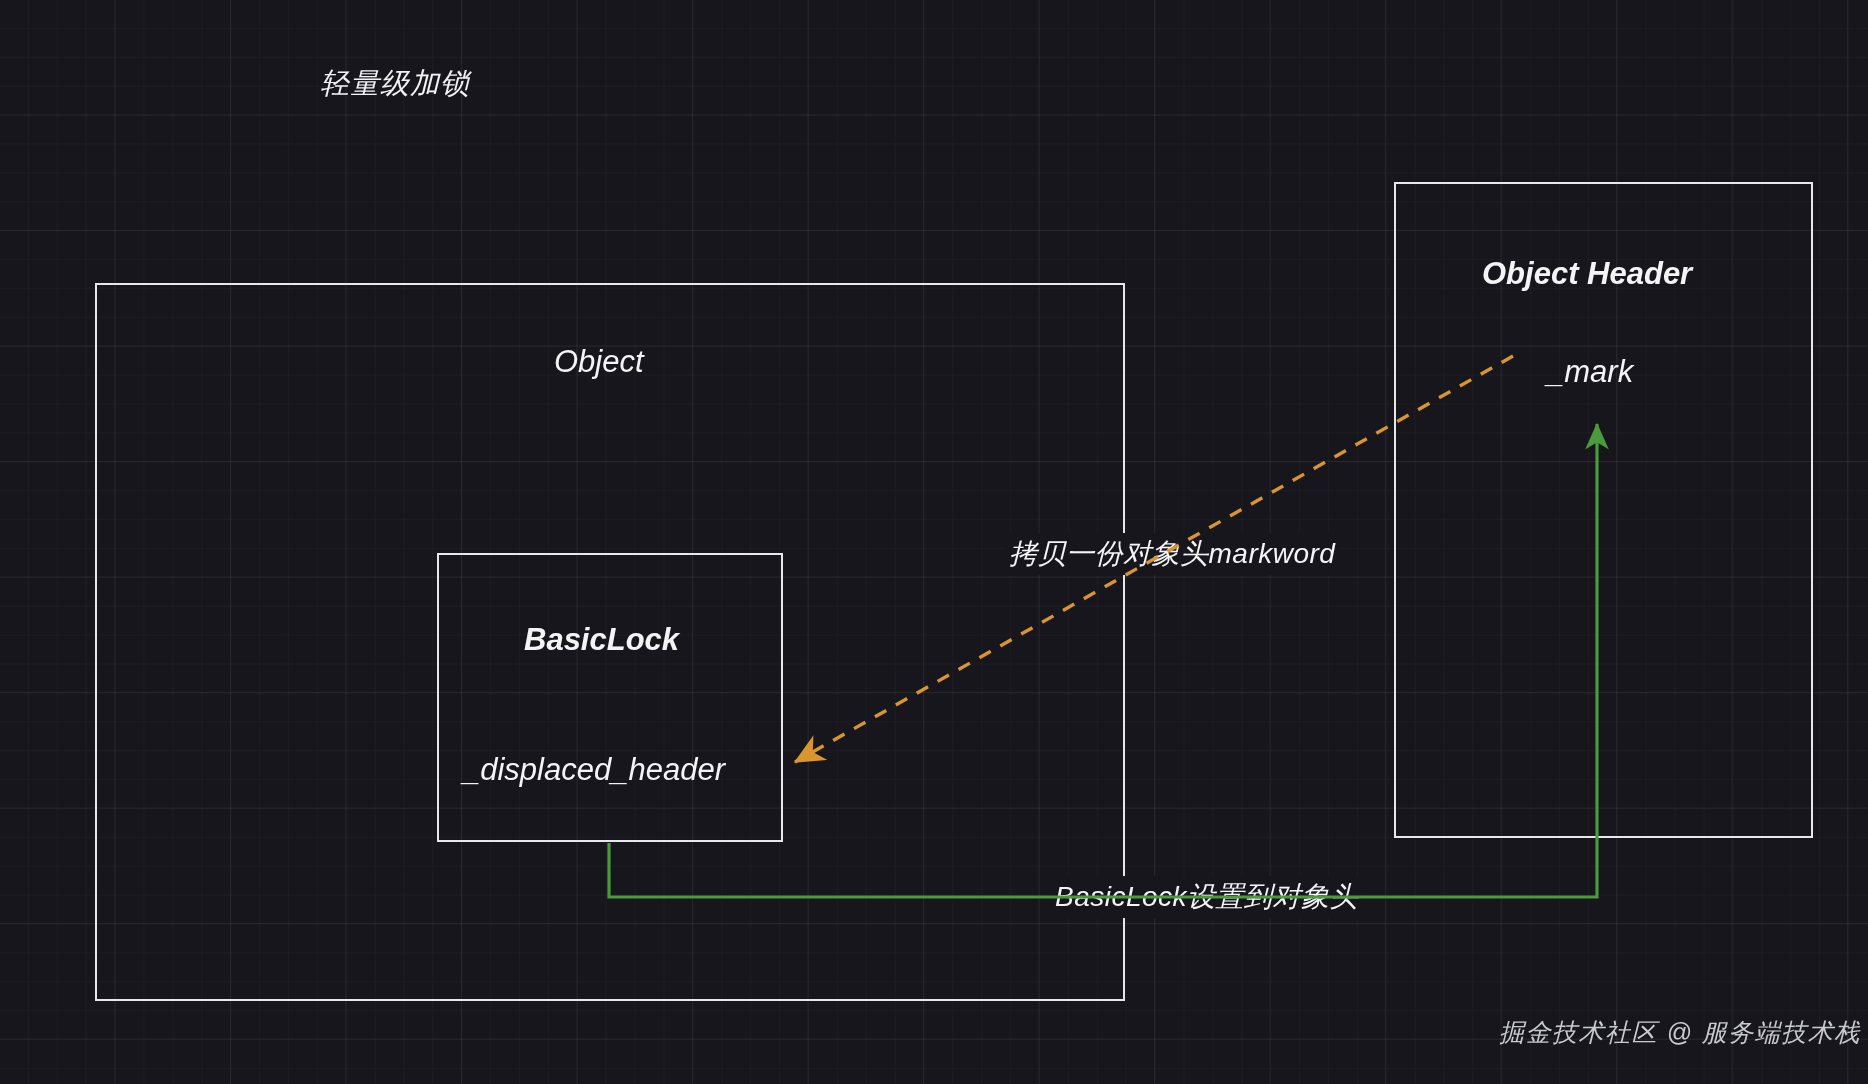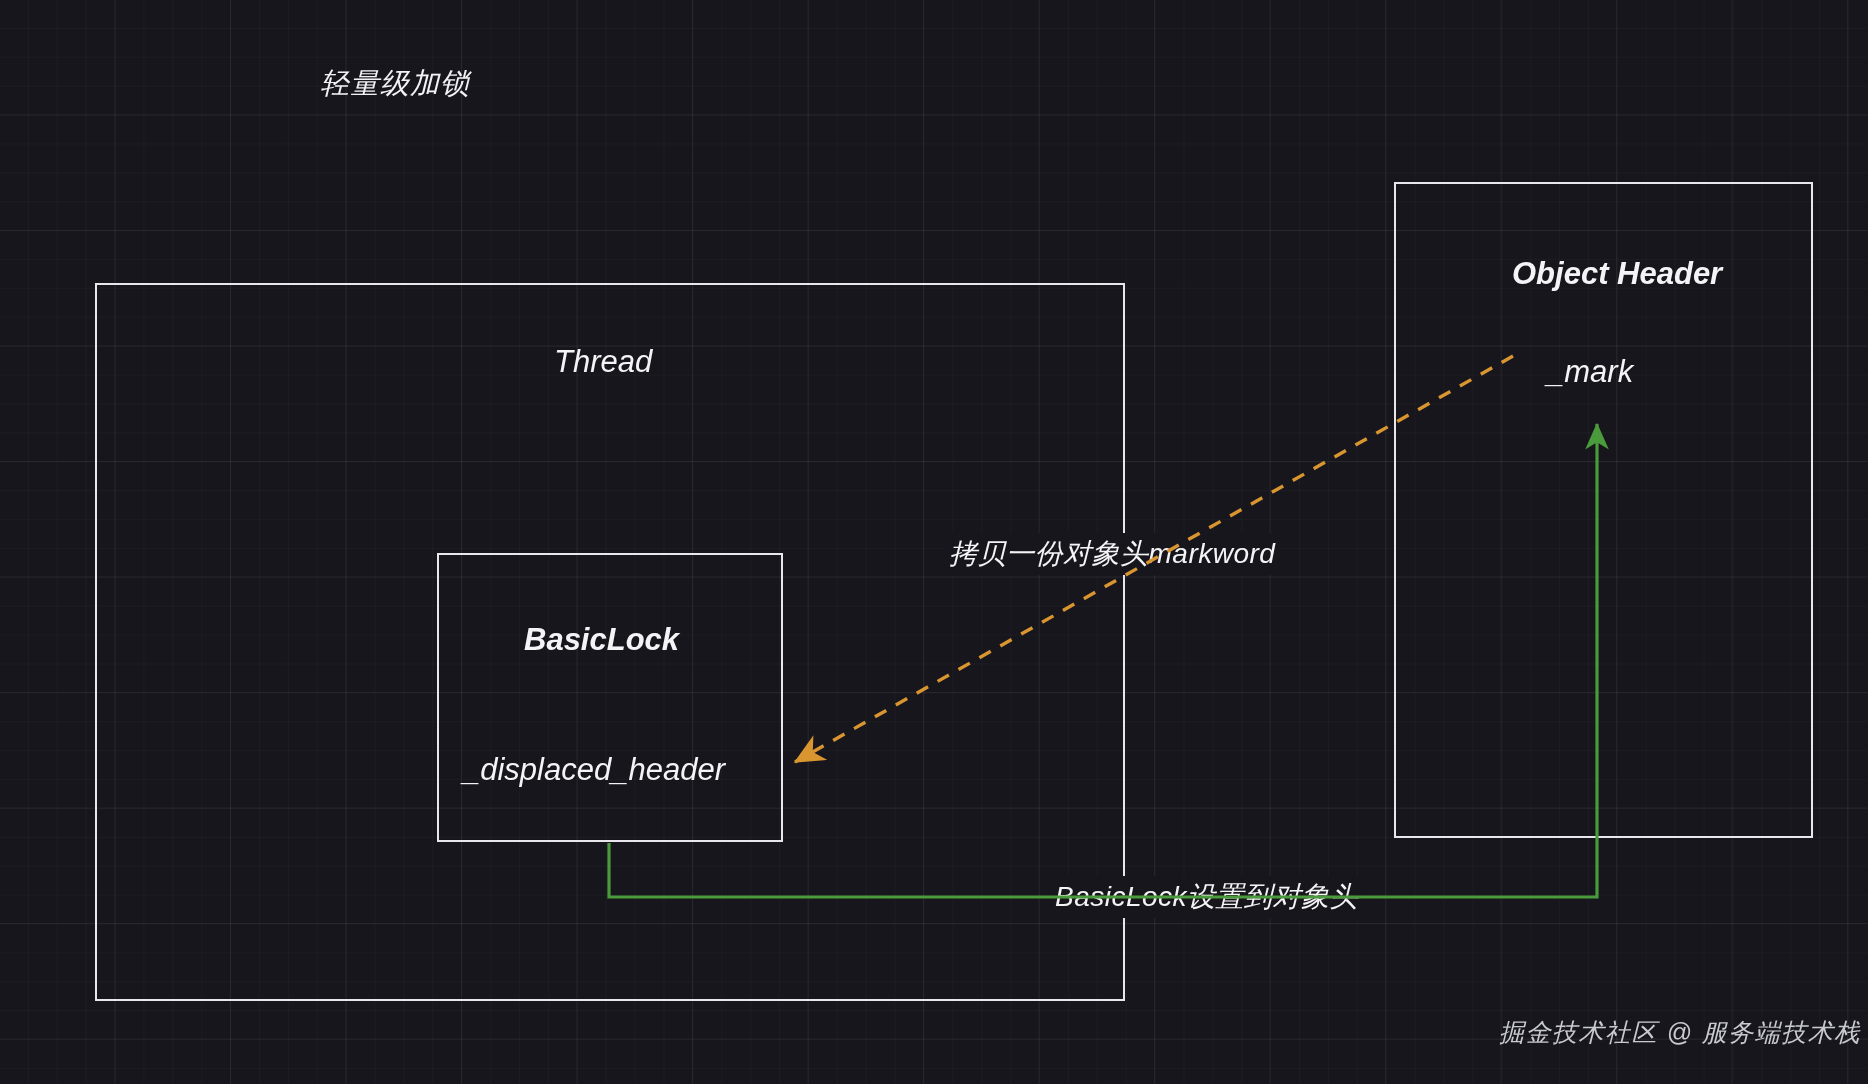--- a/index.html
+++ b/index.html
@@ -103,30 +103,30 @@
     <div class="box" style="left:95px; top:283px; width:1030px; height:718px;"></div>
 
     <div class="box" style="left:437px; top:553px; width:346px; height:289px;"></div>
 
     <div class="box" style="left:1394px; top:182px; width:419px; height:656px;"></div>
   </div>
 
   <div class="textlayer">
     <div class="ttl" style="left:320px; top:64px;">轻量级加锁</div>
 
-    <div class="lbl big" style="left:554px; top:344px;">Thread</div>
+    <div class="lbl big" style="left:554px; top:344px;">Object</div>
 
     <div class="lbl big bold" style="left:524px; top:622px;text-align:center;">BasicLock</div>
 
     <div class="lbl big" style="left:463px; top:752px;">_displaced_header</div>
 
-    <div class="lbl big bold" style="left:1482px; top:256px;margin-left:30px;">Object Header</div>
+    <div class="lbl big bold" style="left:1482px; top:256px;">Object Header</div>
 
     <div class="lbl big" style="left:1547px; top:354px;">_mark</div>
 
-    <div class="lbl cn" style="left:945px; top:533px; background:#16161c; padding:2px 4px;">拷贝一份对象头markword</div>
+    <div class="lbl cn" style="left:1005px; top:533px; background:#16161c; padding:2px 4px;">拷贝一份对象头markword</div>
 
     <div class="lbl cn" style="left:1051px; top:876px; background:#16161c; padding:2px 4px;">BasicLock设置到对象头</div>
 
     <div class="wm" style="left:1499px; top:1016px;">掘金技术社区 @ 服务端技术栈</div>
   </div>
 
 </div>
 
 </body></html>

